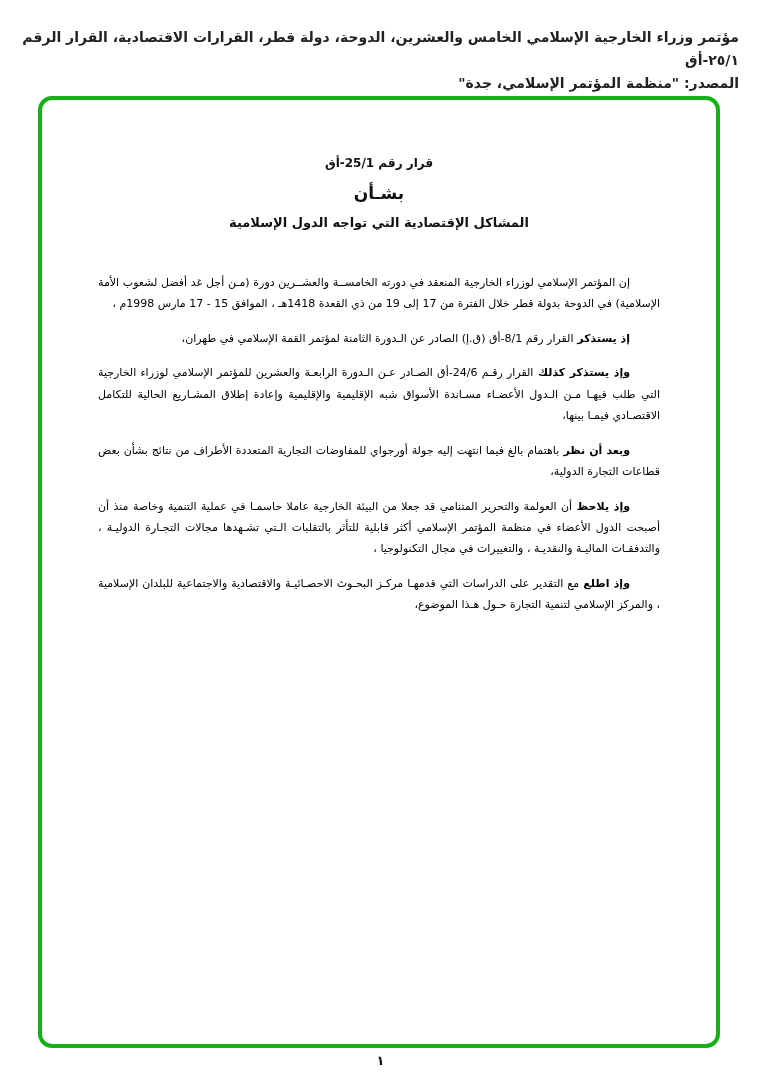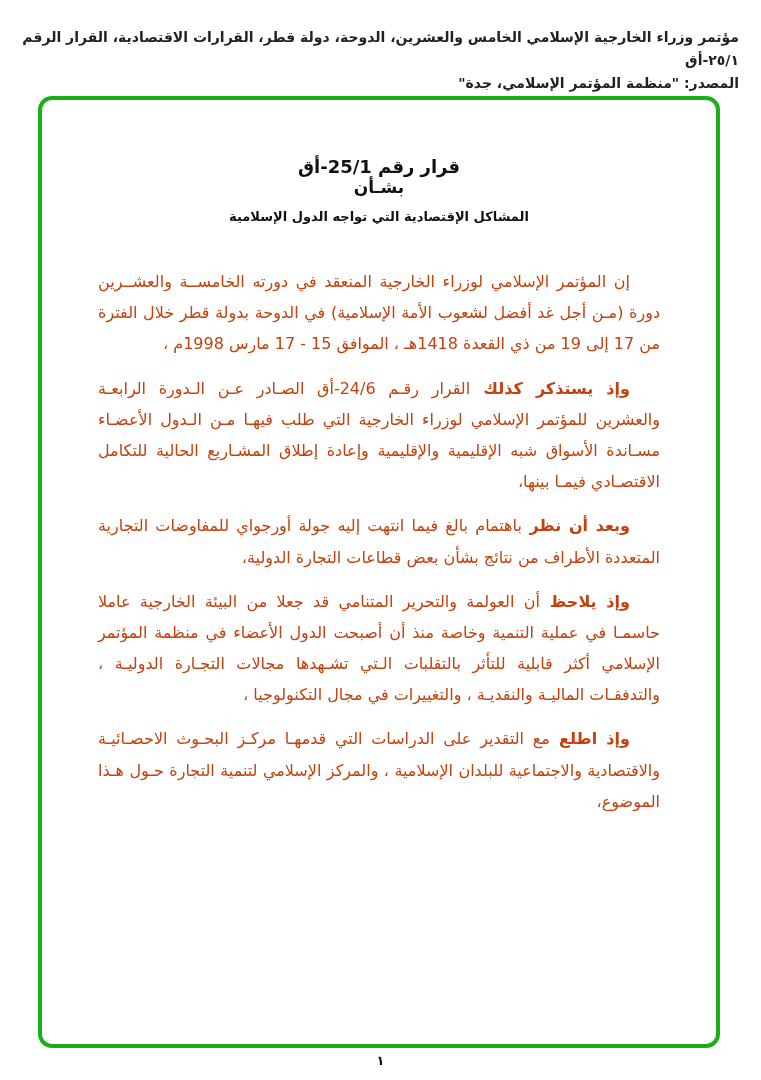--- a/index.html
+++ b/index.html
@@ -42,29 +42,29 @@
   .content {
     position: absolute;
     inset: 0;
     padding: 56px 56px 0 56px;
   }
   .title-block {
     text-align: center;
     font-weight: bold;
     color: #111111;
   }
-  .title-line-1 { font-size: 18px; letter-spacing: 0.5px; }
-  .title-line-2 { font-size: 17px; }
+  .title-line-1 { font-size: 12px; letter-spacing: 0.5px; }
+  .title-line-2 { font-size: 17px; margin-top: 13px; }
   .title-line-3 { font-size: 13px; margin-top: 12px; }
   .paragraphs {
     margin-top: 42px;
-    font-size: 16px;
+    font-size: 11px;
     line-height: 1.95;
     text-align: justify;
-    color: #c2410c;
+    color: #000000;
   }
   .para {
     text-indent: 30px;
     margin-bottom: 13px;
   }
   .para b { font-weight: bold; }
   .page-number {
     position: absolute;
     bottom: 12px;
     left: 0;
@@ -89,20 +89,21 @@
     <div class="content">
 
       <div class="title-block">
         <div class="title-line-1">قرار رقم 25/1-أق</div>
         <div class="title-line-2">بشـأن</div>
         <div class="title-line-3">المشاكل الإقتصادية التي تواجه الدول الإسلامية</div>
       </div>
 
       <div class="paragraphs">
           <p class="para"><span>إن المؤتمر الإسلامي لوزراء الخارجية المنعقد في دورته الخامســة والعشــرين دورة (مـن أجل غد أفضل لشعوب الأمة الإسلامية) في الدوحة بدولة قطر خلال الفترة من 17 إلى 19 من ذي القعدة 1418هـ ، الموافق 15 - 17 مارس 1998م ،</span></p>
+          <p class="para"><b>إذ يستذكر </b><span>القرار رقم 8/1-أق (ق.إ) الصادر عن الـدورة الثامنة لمؤتمر القمة الإسلامي في طهران،</span></p>
           <p class="para"><b>وإذ يستذكر كذلك </b><span>القرار رقـم 24/6-أق الصـادر عـن الـدورة الرابعـة والعشرين للمؤتمر الإسلامي لوزراء الخارجية التي طلب فيهـا مـن الـدول الأعضـاء مسـاندة الأسواق شبه الإقليمية والإقليمية وإعادة إطلاق المشـاريع الحالية للتكامل الاقتصـادي فيمـا بينها،</span></p>
           <p class="para"><b>وبعد أن نظر </b><span>باهتمام بالغ فيما انتهت إليه جولة أورجواي للمفاوضات التجارية المتعددة الأطراف من نتائج بشأن بعض قطاعات التجارة الدولية،</span></p>
           <p class="para"><b>وإذ يلاحظ </b><span>أن العولمة والتحرير المتنامي قد جعلا من البيئة الخارجية عاملا حاسمـا في عملية التنمية وخاصة منذ أن أصبحت الدول الأعضاء في منظمة المؤتمر الإسلامي أكثر قابلية للتأثر بالتقلبات الـتي تشـهدها مجالات التجـارة الدوليـة ، والتدفقـات الماليـة والنقديـة ، والتغييرات في مجال التكنولوجيا ،</span></p>
           <p class="para"><b>وإذ اطلع </b><span>مع التقدير على الدراسات التي قدمهـا مركـز البحـوث الاحصـائيـة والاقتصادية والاجتماعية للبلدان الإسلامية ، والمركز الإسلامي لتنمية التجارة حـول هـذا الموضوع،</span></p>
         </div>
 
     </div>
   </div>
 
   <div class="page-number">١</div>

